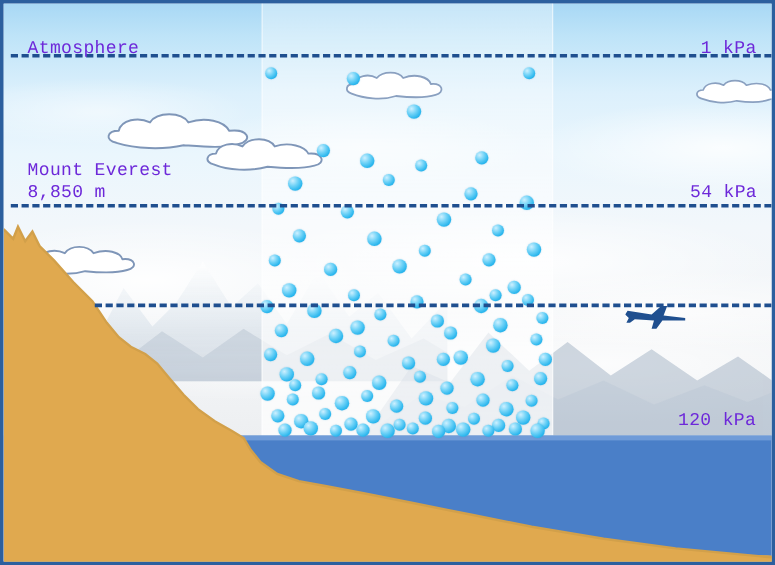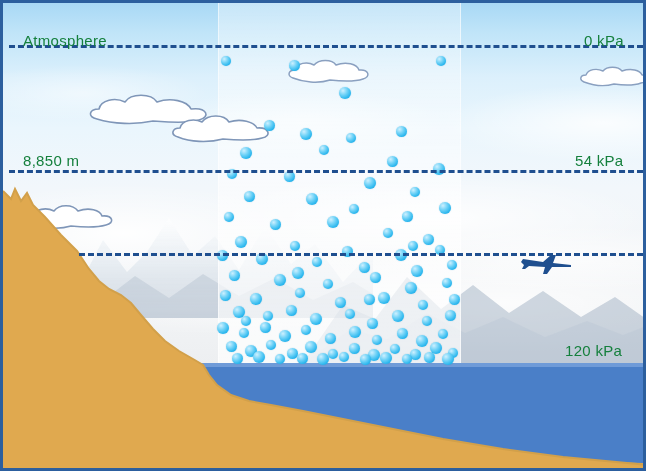--- a/index.html
+++ b/index.html
@@ -64,21 +64,21 @@
     box-shadow:0 0 1px rgba(20,140,200,.5);
   }
 
   
   .dash{
     position:absolute;height:0;border-top:3px dashed #1f4f8f;
   }
 
   
   .lbl{
-    position:absolute;color:#15803d;font-family:Liberation Sans, sans-serif;
+    position:absolute;color:#6d28d9;font-family:Liberation Mono, monospace;
     font-size:15px;letter-spacing:.3px;white-space:pre;
   }
   .lbl.big{font-size:15px;line-height:17px;}
   .lbl.kpa{font-size:15px;}
 
   
   .land,.water,.seabed{position:absolute;left:0;top:0;width:646px;height:471px;}
 
   
   .cloud{position:absolute;}
@@ -248,19 +248,20 @@
       <div class="mol" style="left: 360.5px; top: 290.5px; width: 11px; height: 11px;"></div>
       <div class="mol" style="left: 289px; top: 264px; width: 12px; height: 12px;"></div>
       <div class="mol" style="left: 405px; top: 238px; width: 10px; height: 10px;"></div>
     </div>
 
   <div class="dash" style="left:6px;top:42px;width:634px;"></div>
   <div class="dash" style="left:6px;top:167px;width:634px;"></div>
   <div class="dash" style="left:76px;top:250px;width:564px;"></div>
 
   <div class="lbl" style="left:20px;top:29px;">Atmosphere</div>
+  <div class="lbl big" style="left:20px;top:131px;">Mount Everest</div>
   <div class="lbl big" style="left:20px;top:149px;">8,850 m</div>
 
-  <div class="lbl kpa" style="left:581px;top:29px;">0 kPa</div>
+  <div class="lbl kpa" style="left:581px;top:29px;">1 kPa</div>
   <div class="lbl kpa" style="left:572px;top:149px;">54 kPa</div>
   <div class="lbl kpa" style="left:562px;top:339px;">120 kPa</div>
 
 </div>
 
 </body></html>

